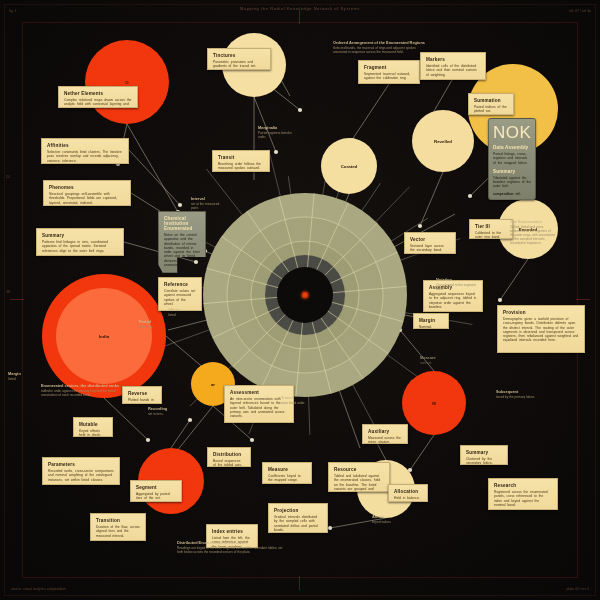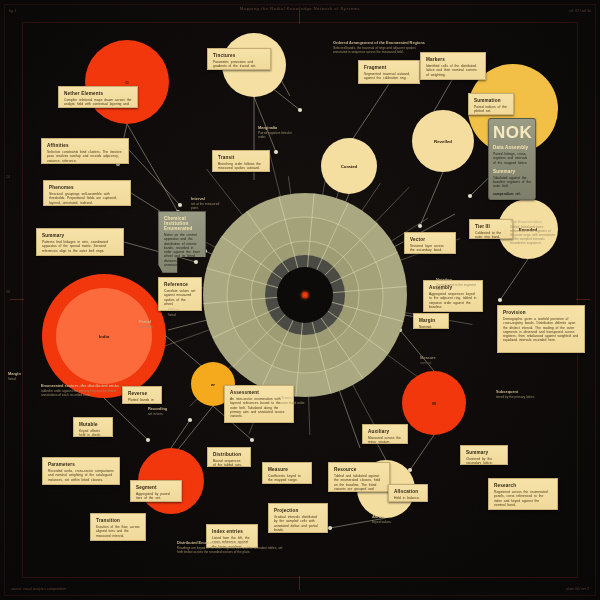--- a/index.html
+++ b/index.html
@@ -50,21 +50,21 @@
     background:linear-gradient(180deg,#9a9b84 0%,#84856f 100%);
     border-color:rgba(40,40,30,.45);
   }
   .card.gray .hd{color:#f4e4b0;}
   .card.gray .bd{color:#20211a;}
   .card.nok{
     background:linear-gradient(180deg,#9a9b83 0%,#7d7e69 100%);
     border-radius:3px;
   }
   .card.nok .big{
-    font-size:17px;font-weight:bold;color:#f7e9bc;letter-spacing:.5px;
+    font-size:17px;font-weight:normal;color:#f7e9bc;letter-spacing:.5px;
     line-height:18px;filter:blur(.25px);
   }
 
   
   .cap{position:absolute;color:#c9b88c;filter:blur(.30px);}
   .cap .t{font-size:3.9px;font-weight:bold;line-height:4.6px;}
   .cap .s{font-size:3.2px;line-height:4.1px;color:#9d8e6a;}
   .cap.dim .t{color:#8f8164;}
   .cap.dim .s{color:#6d6249;}
 

